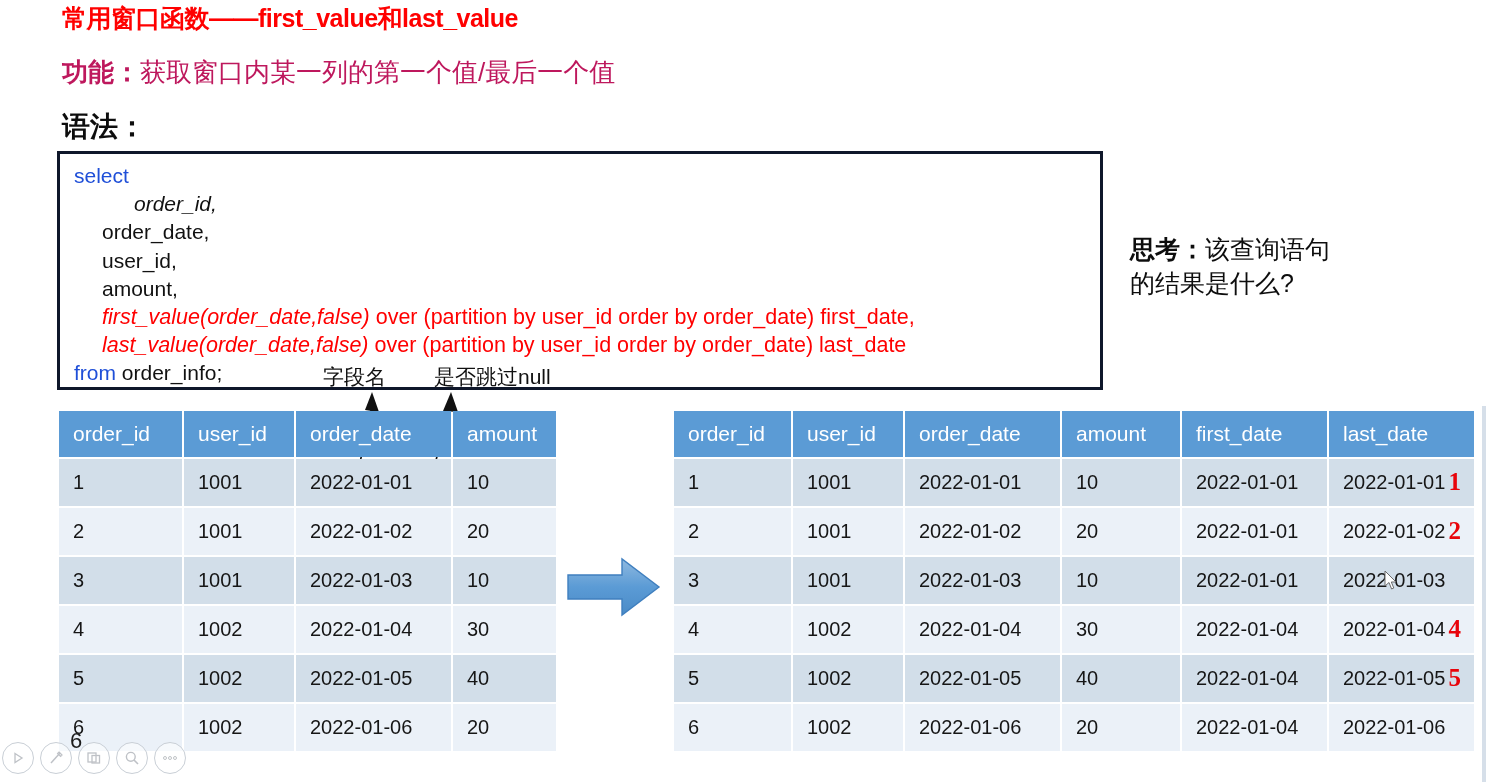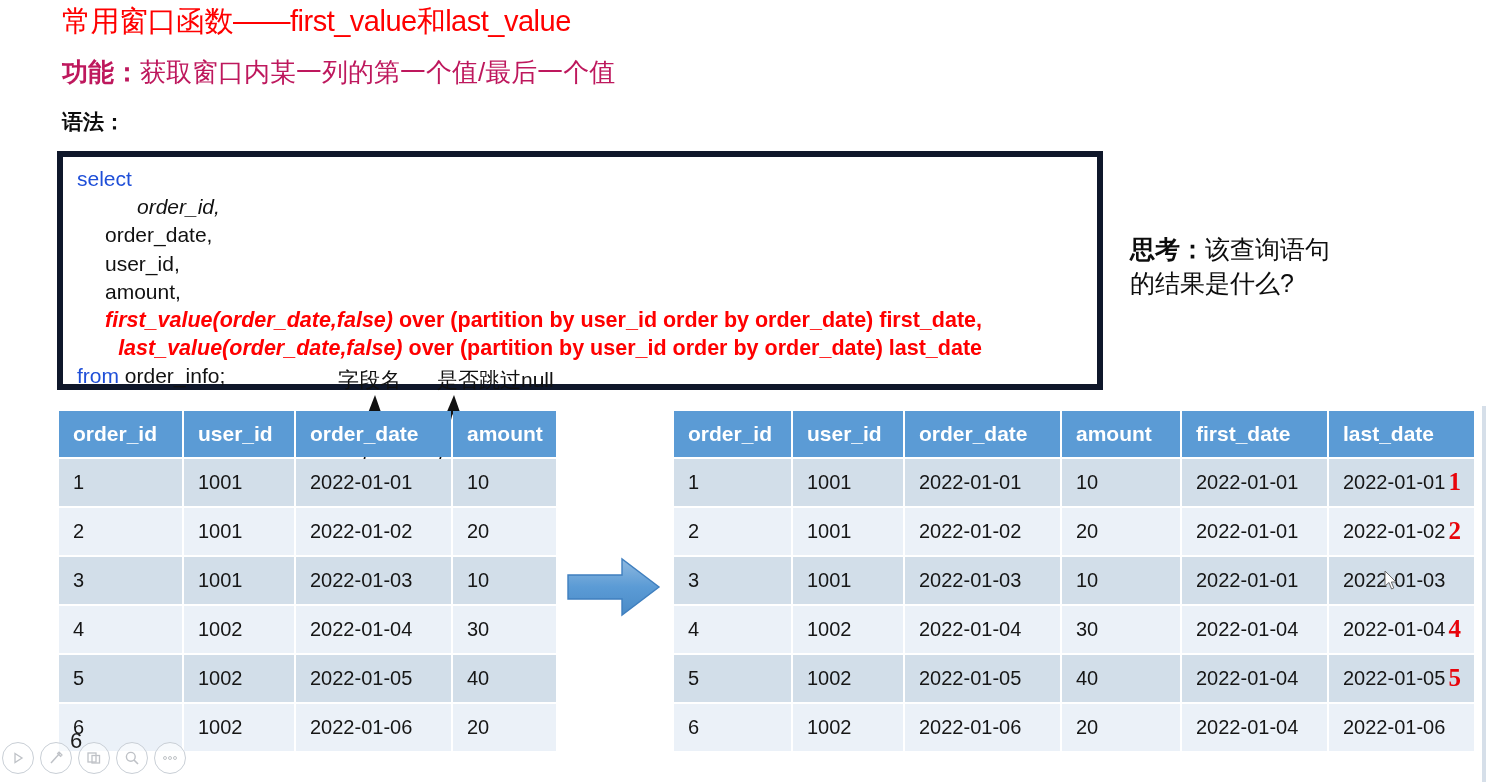--- a/index.html
+++ b/index.html
@@ -14,83 +14,82 @@
     overflow: hidden;
     font-family: "Liberation Sans", "DejaVu Sans", sans-serif;
     -webkit-font-smoothing: antialiased;
   }
 
   
   #slide-title {
     position: absolute;
     left: 62px;
     top: 2px;
-    font-size: 29px;
-    font-weight: normal;
+    font-size: 25px;
+    font-weight: bold;
     color: #FF0000;
     letter-spacing: -0.5px;
     white-space: nowrap;
   }
   #function-line {
     position: absolute;
     left: 62px;
     top: 55px;
     font-size: 26px;
     color: #be185d;
     white-space: nowrap;
   }
   #function-line .lbl { font-weight: bold; }
   #syntax-label {
     position: absolute;
     left: 62px;
     top: 108px;
-    font-size: 21px;
+    font-size: 28px;
     font-weight: bold;
     color: #0d0d0d;
   }
 
   
   #code-box {
     position: absolute;
     left: 57px;
     top: 151px;
     width: 1046px;
     height: 239px;
     background: #ffffff;
-    border: 6px solid #0f172a;
+    border: 3px solid #0f172a;
     box-sizing: border-box;
   }
   #code-lines {
     position: absolute;
     left: 14px;
     top: 8px;
     font-size: 21px;
     line-height: 28.2px;
     color: #111111;
     white-space: nowrap;
   }
   .kw { color: #1F4FD8; }
   .ital { font-style: italic; margin-left: 32px; }
   .redline {
     color: #FF0000;
-    font-weight: bold;
+    font-weight: normal;
     font-size: 21.5px;
-    text-align: right;
   }
   .redline .fn { font-style: italic; }
   .indent { display: inline-block; width: 28px; }
 
   
   .anno-text {
     position: absolute;
     font-size: 21px;
     color: #111111;
     white-space: nowrap;
   }
-  #anno-field-name { left: 275px; top: 209px; }
+  #anno-field-name { left: 263px; top: 209px; }
   #anno-skip-null  { left: 374px; top: 209px; }
   #anno-arrows {
     position: absolute;
     left: 270px;
     top: 230px;
     width: 160px;
     height: 90px;
     pointer-events: none;
   }
 
@@ -110,21 +109,21 @@
   .data-table {
     position: absolute;
     border-collapse: separate;
     border-spacing: 2px 2px;
     table-layout: fixed;
   }
   .data-table th {
     background: #5B9BD5;
     color: #ffffff;
     font-size: 21px;
-    font-weight: bold;
+    font-weight: normal;
     text-align: left;
     padding: 11px 0 11px 14px;
     height: 30px;
     box-sizing: border-box;
     white-space: nowrap;
     margin-top: 10px;
   }
   .data-table td {
     font-size: 20px;
     color: #161616;

